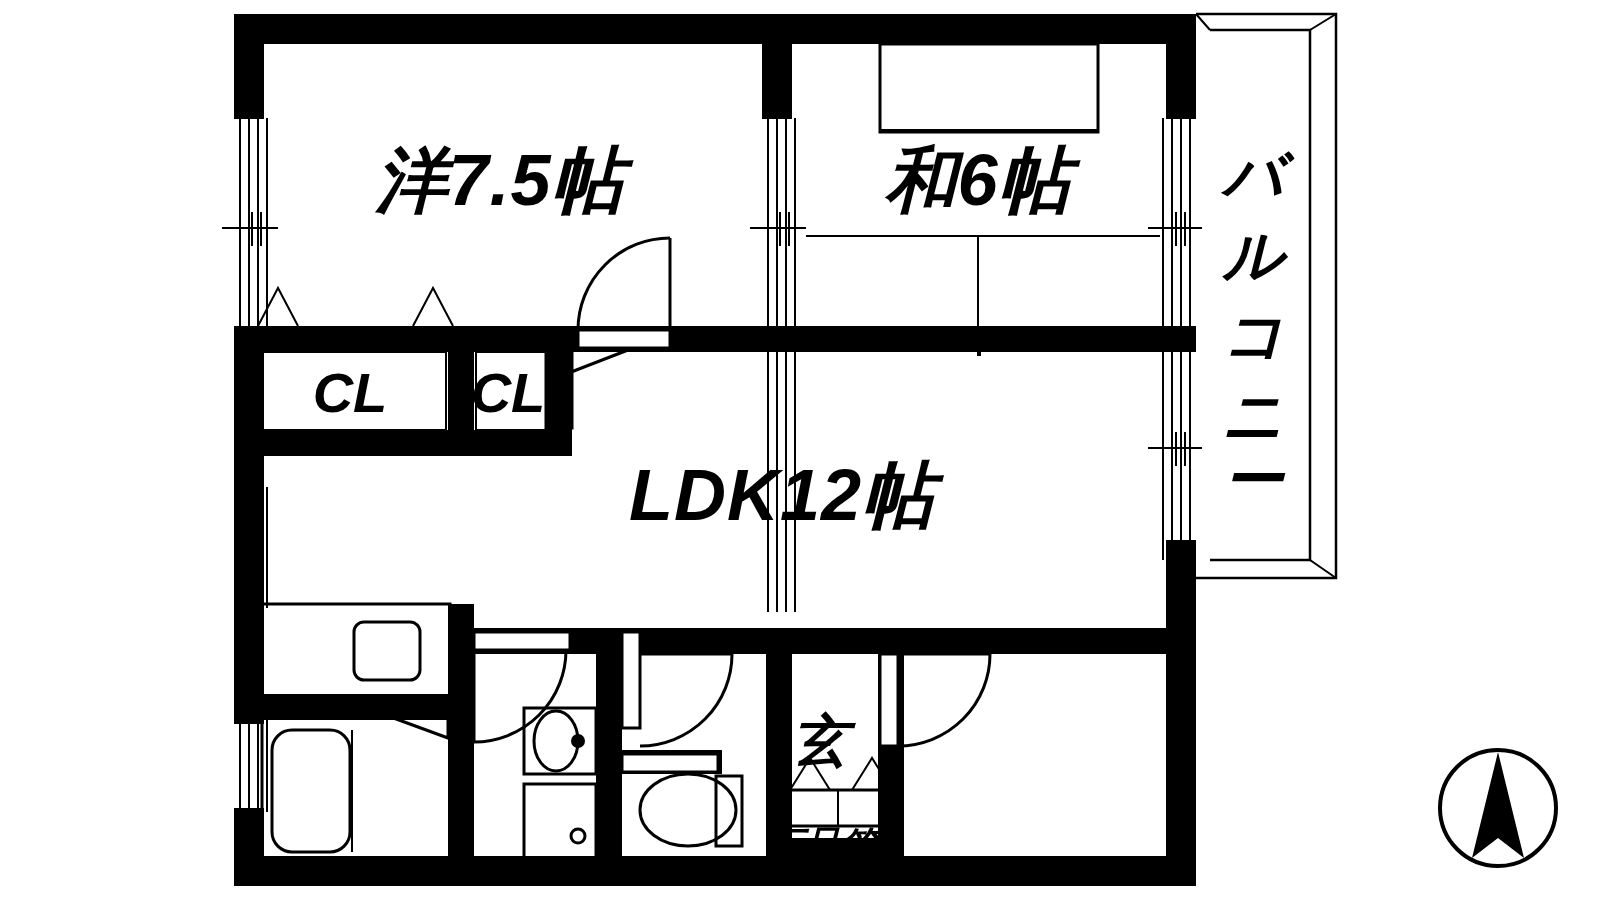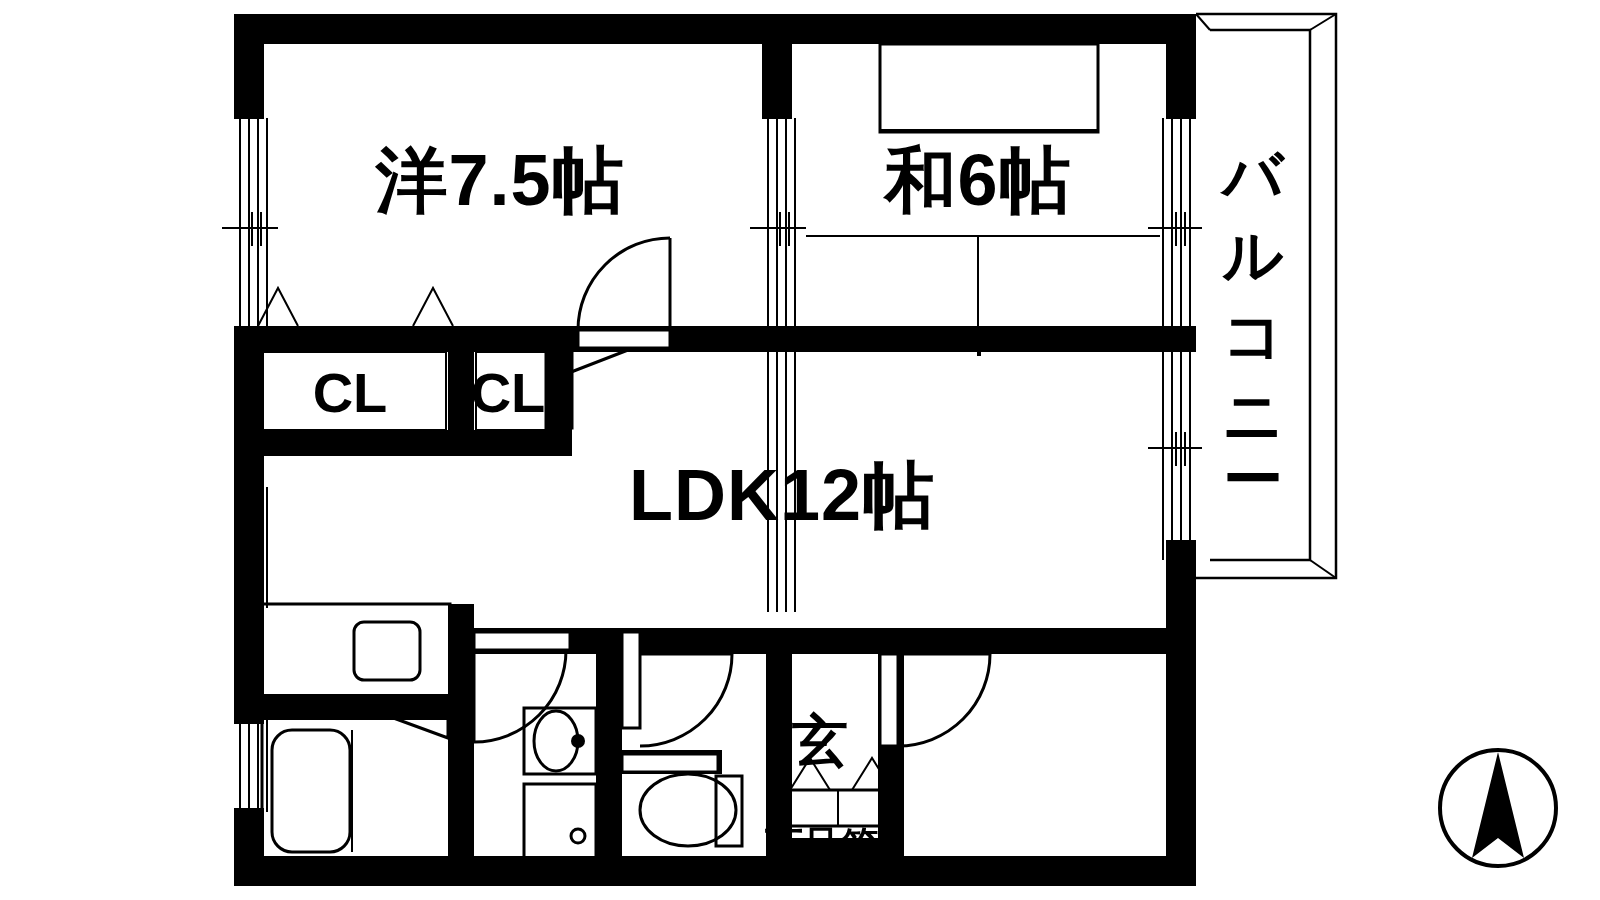--- a/index.html
+++ b/index.html
@@ -1,18 +1,18 @@
 <!DOCTYPE html>
 <html><head>
 <meta charset="utf-8">
 <style>
   html,body{margin:0;padding:0;background:#ffffff;}
   body{width:1600px;height:900px;overflow:hidden;
        font-family:"Liberation Sans","DejaVu Sans",sans-serif;}
-  #plan-root{position:relative;width:1600px;height:720px;background:#22c55e;}
+  #plan-root{position:relative;width:1600px;height:720px;background:#22c55e;font-style:italic;}
   svg#floorplan{display:block;width:1600px;height:900px;}
   .wall{fill:#000000;}
   .thin{fill:none;stroke:#000000;stroke-width:3;}
   .thin2{fill:none;stroke:#000000;stroke-width:2.5;}
   .hair{fill:none;stroke:#000000;stroke-width:2;}
   .arc{fill:none;stroke:#000000;stroke-width:3;}
   .fix{fill:#ffffff;stroke:#000000;stroke-width:3;}
   .solidblk{fill:#000000;stroke:none;}
   .lbl{font-family:"Liberation Sans","DejaVu Sans",sans-serif;
        fill:#000000;font-weight:700;}

